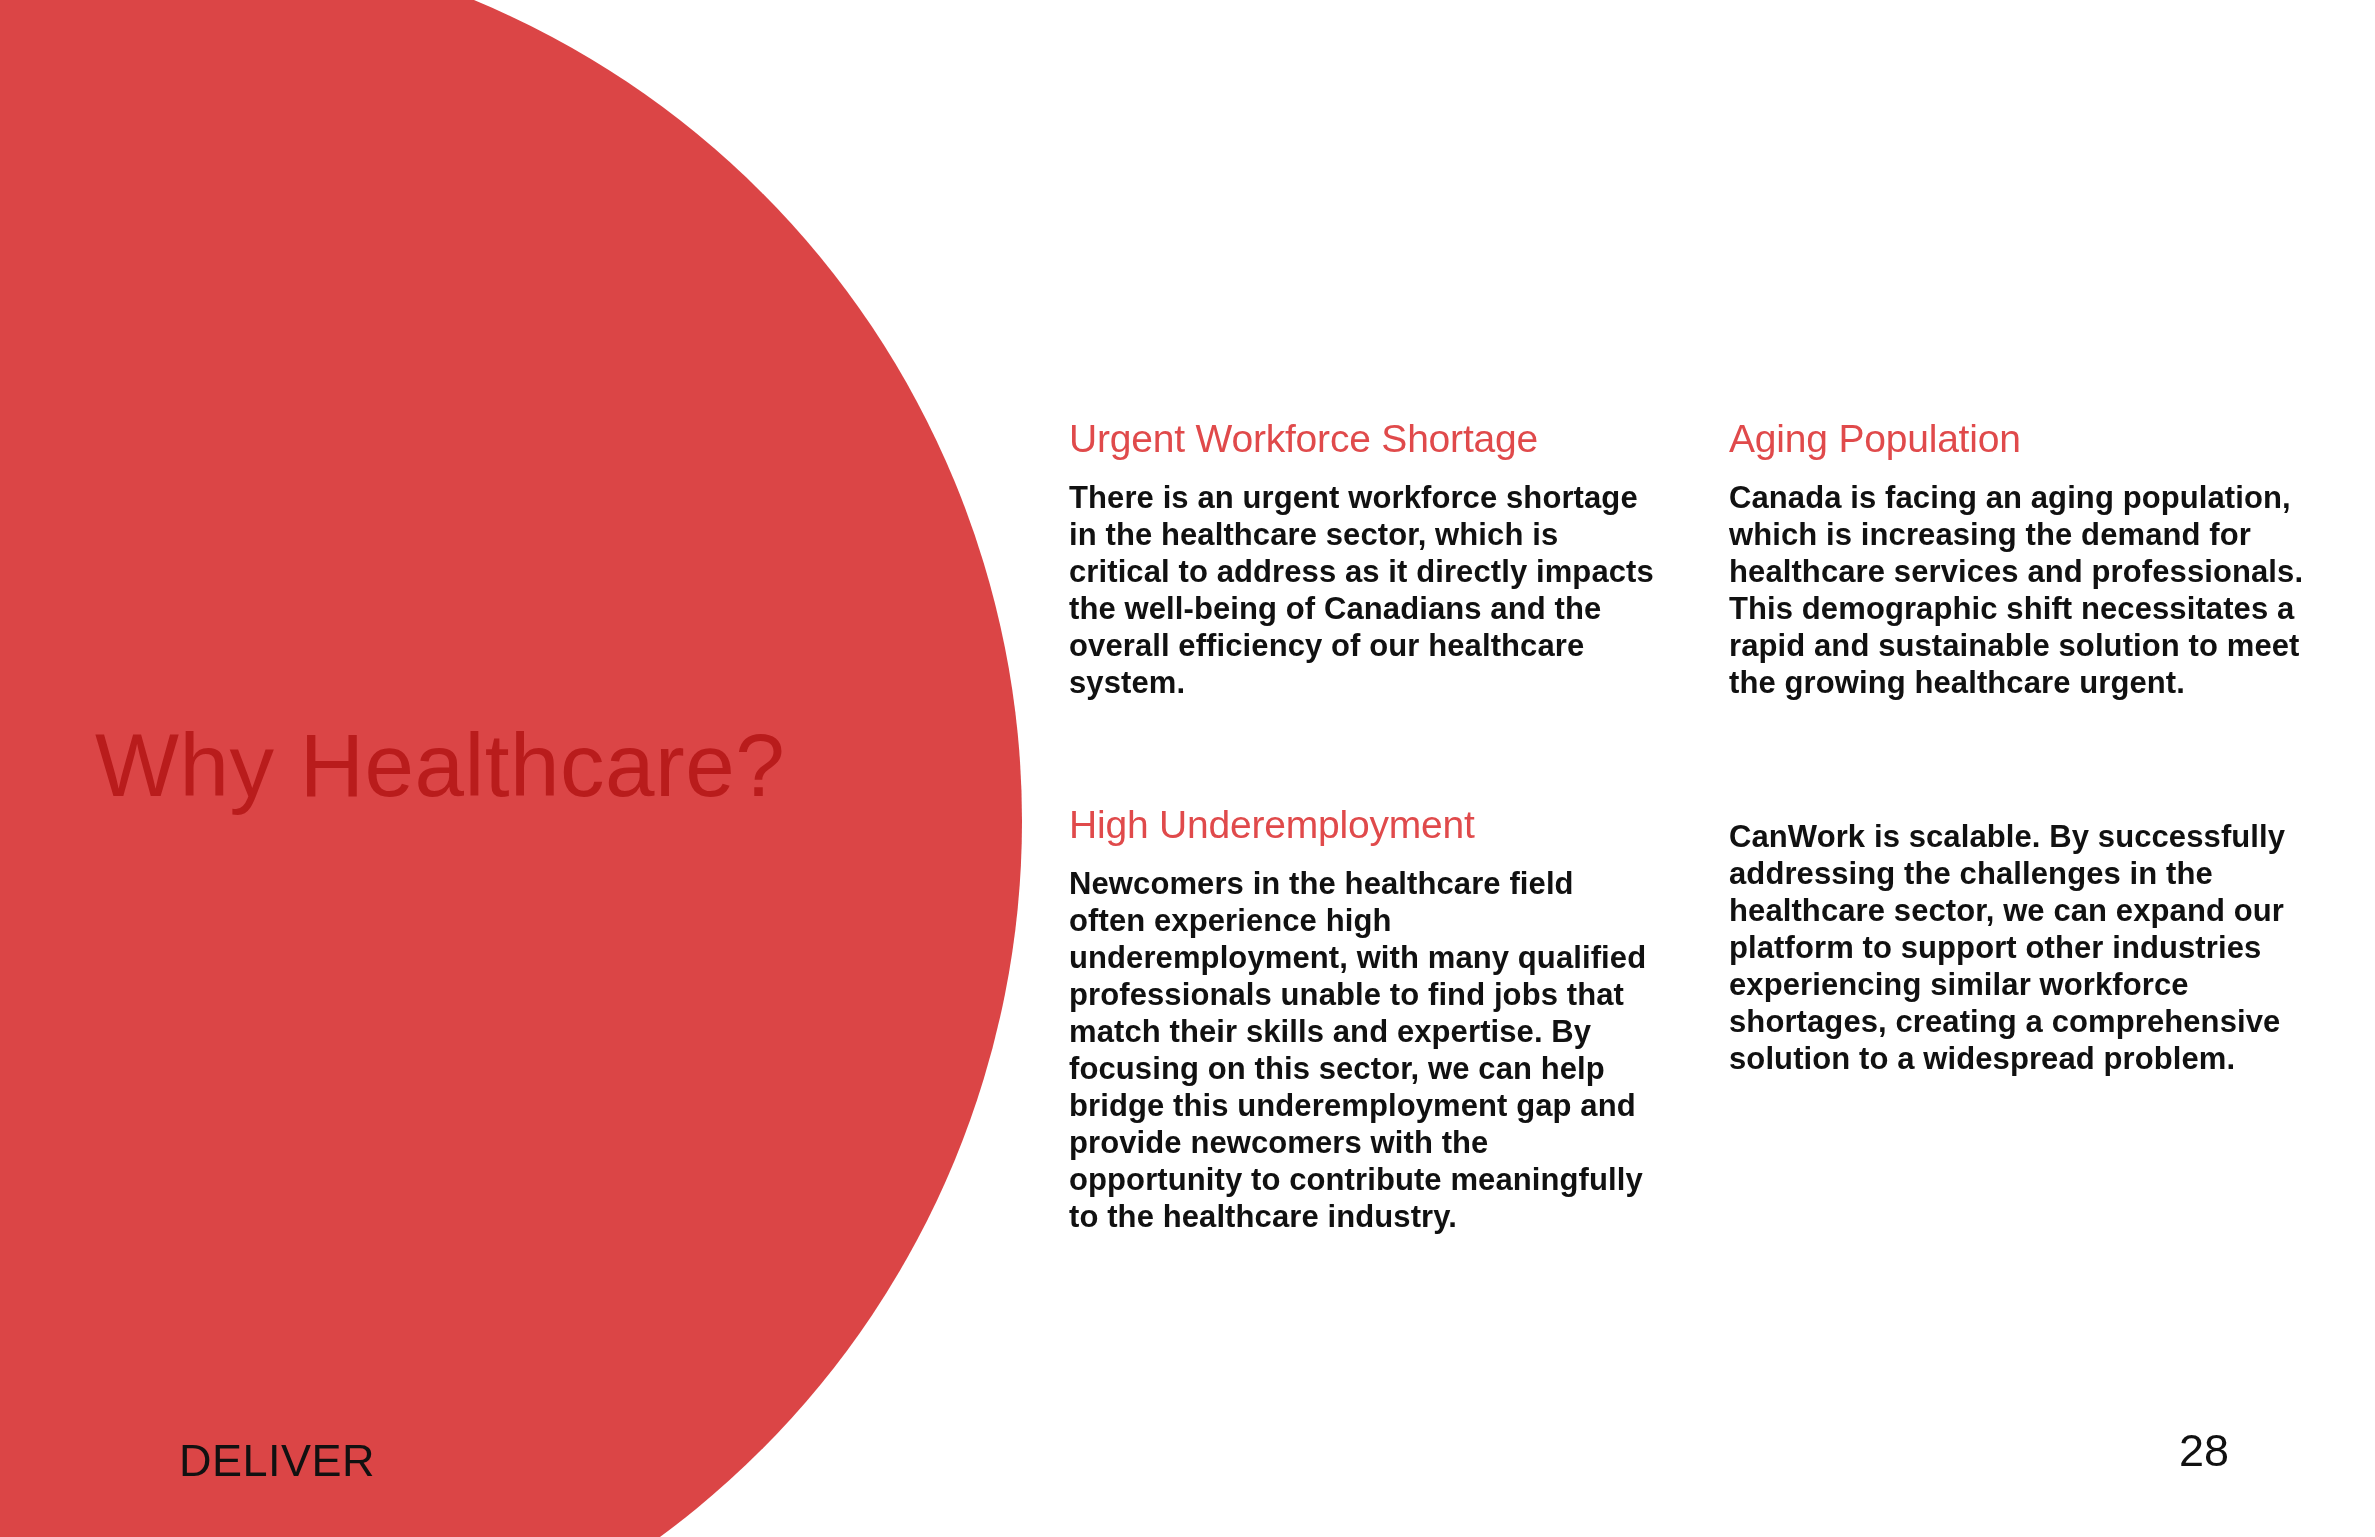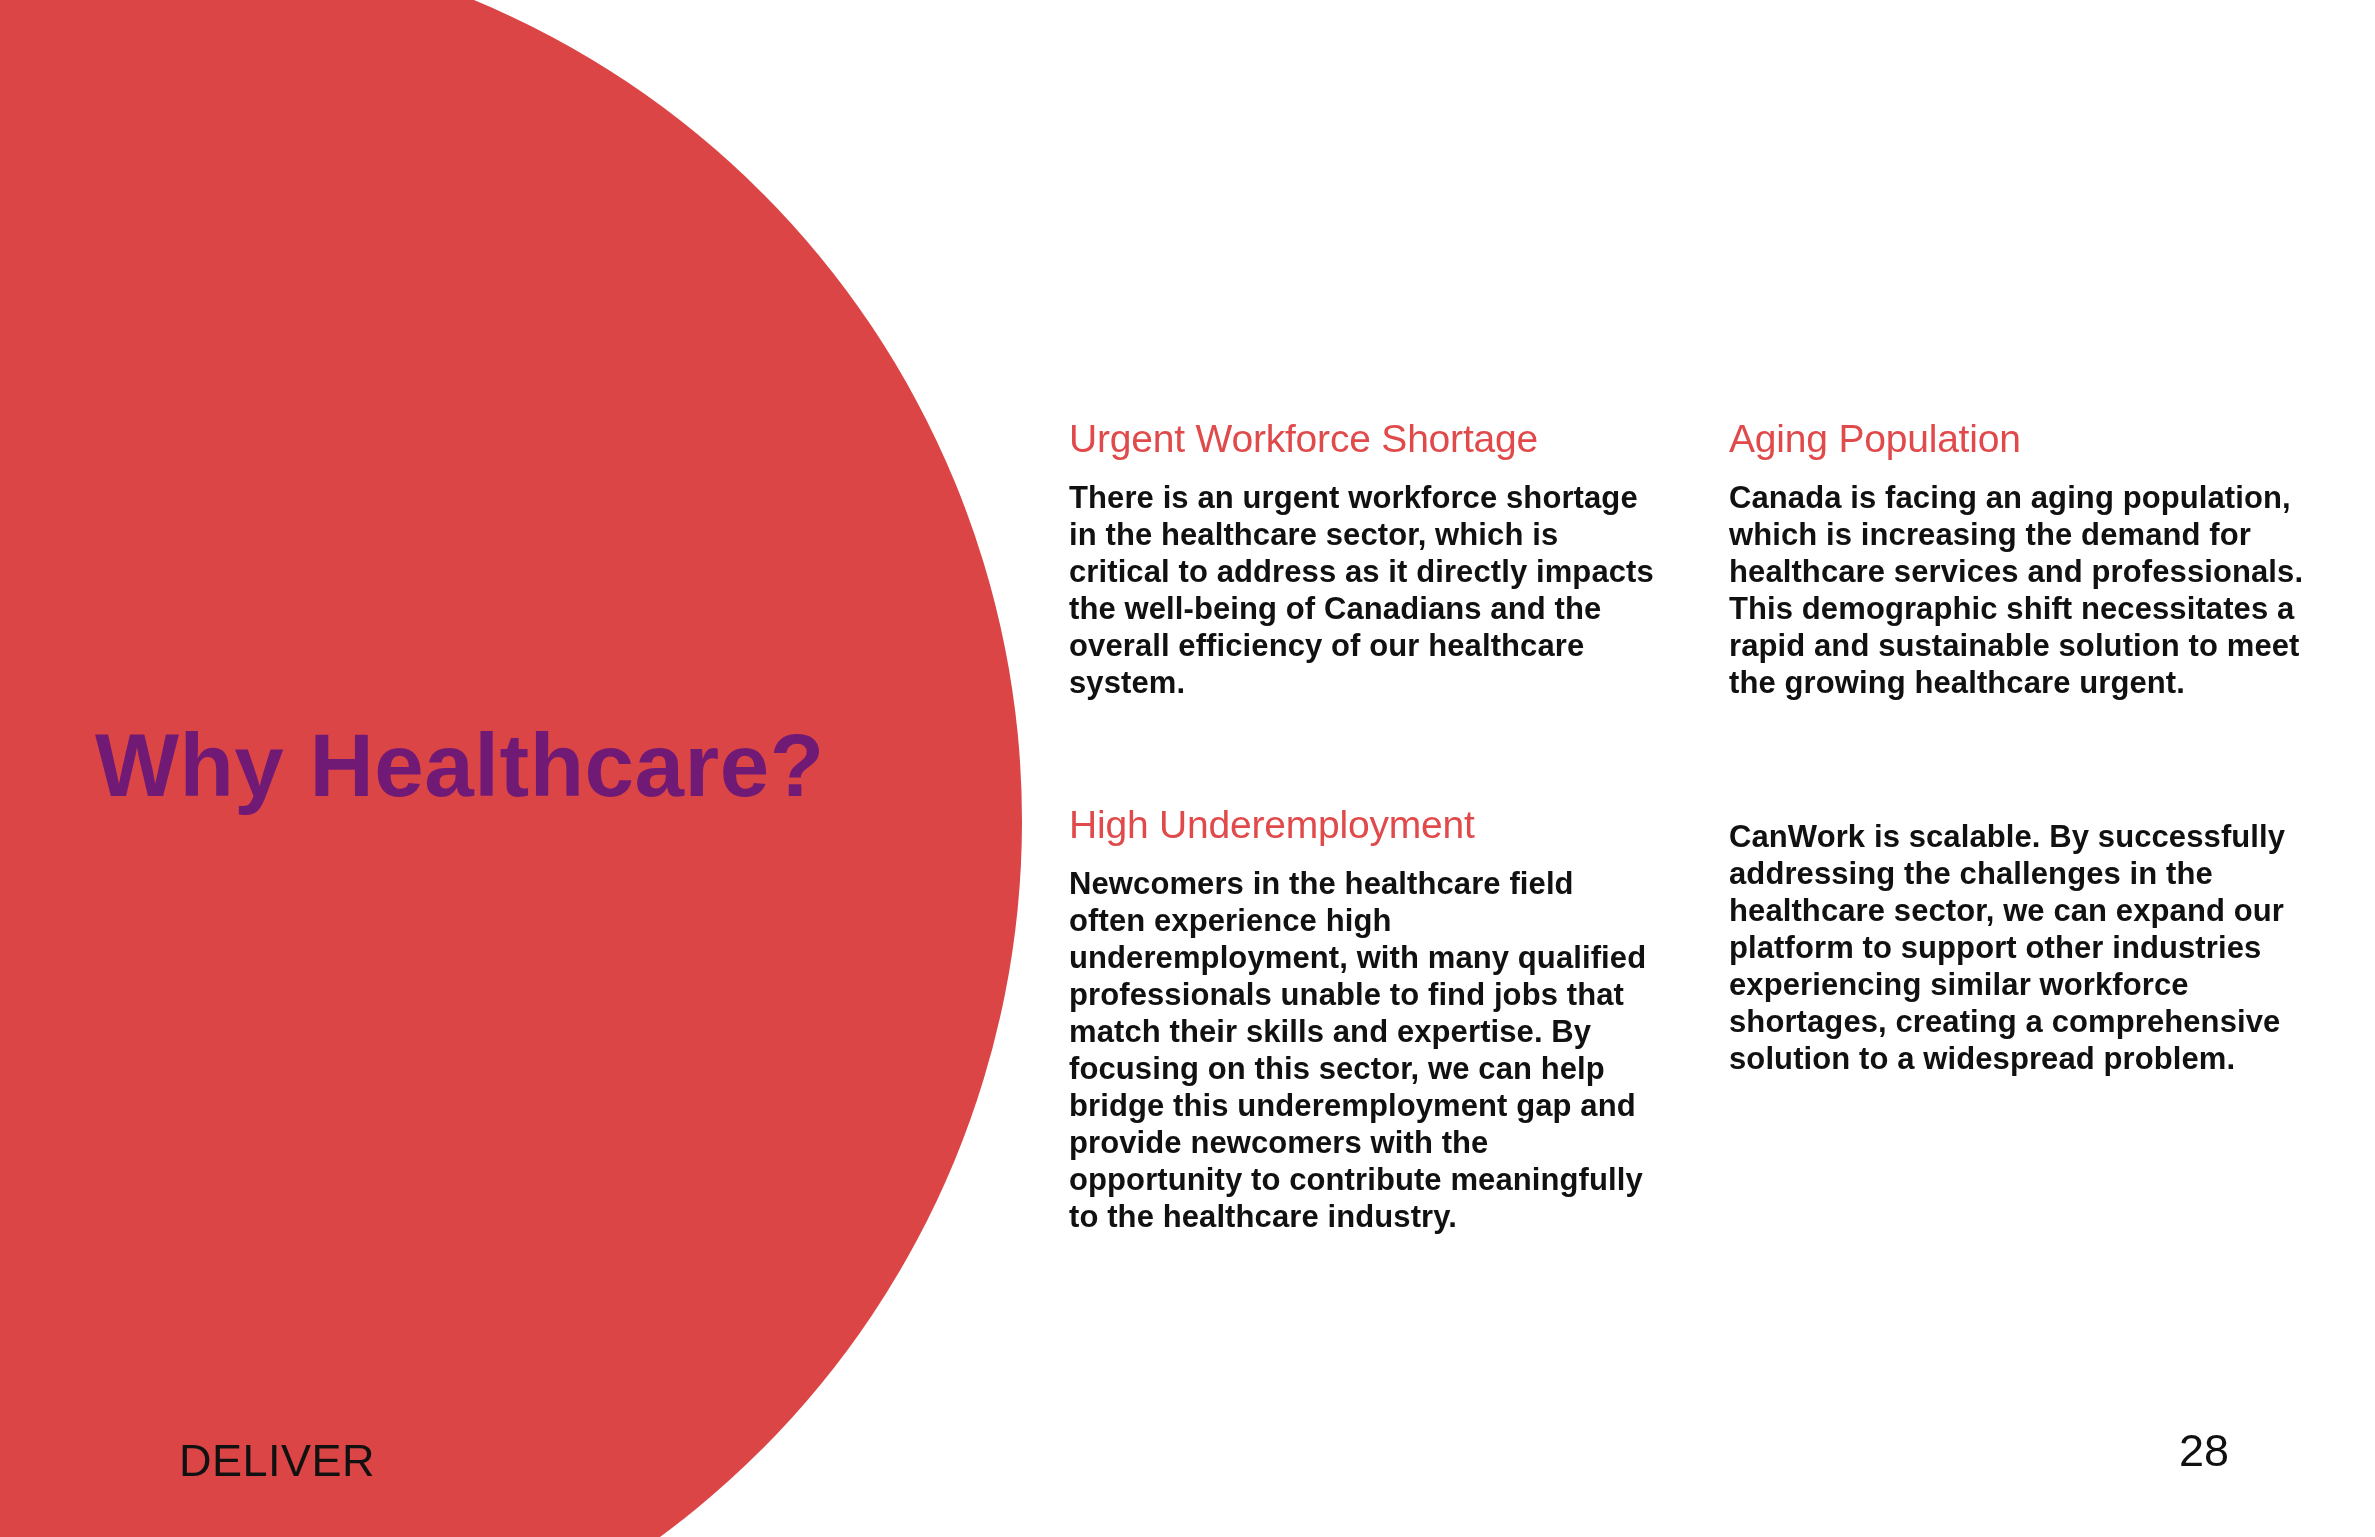--- a/index.html
+++ b/index.html
@@ -31,22 +31,22 @@
     height: 1778px;
     border-radius: 50%;
     background: var(--accent-circle, #DB4546);
   }
   .slide-title {
     position: absolute;
     left: 95px;
     top: 721px;
     font-size: 89px;
     line-height: 1;
-    font-weight: 700;
-    color: #701a75;
+    font-weight: 400;
+    color: #b91c1c;
     white-space: nowrap;
     letter-spacing: 0.5px;
   }
   .section {
     position: absolute;
     width: 602px;
   }
   .section.col1 { left: 1069px; }
   .section.col2 { left: 1729px; }
   .section.row1 { top: 415px; }

